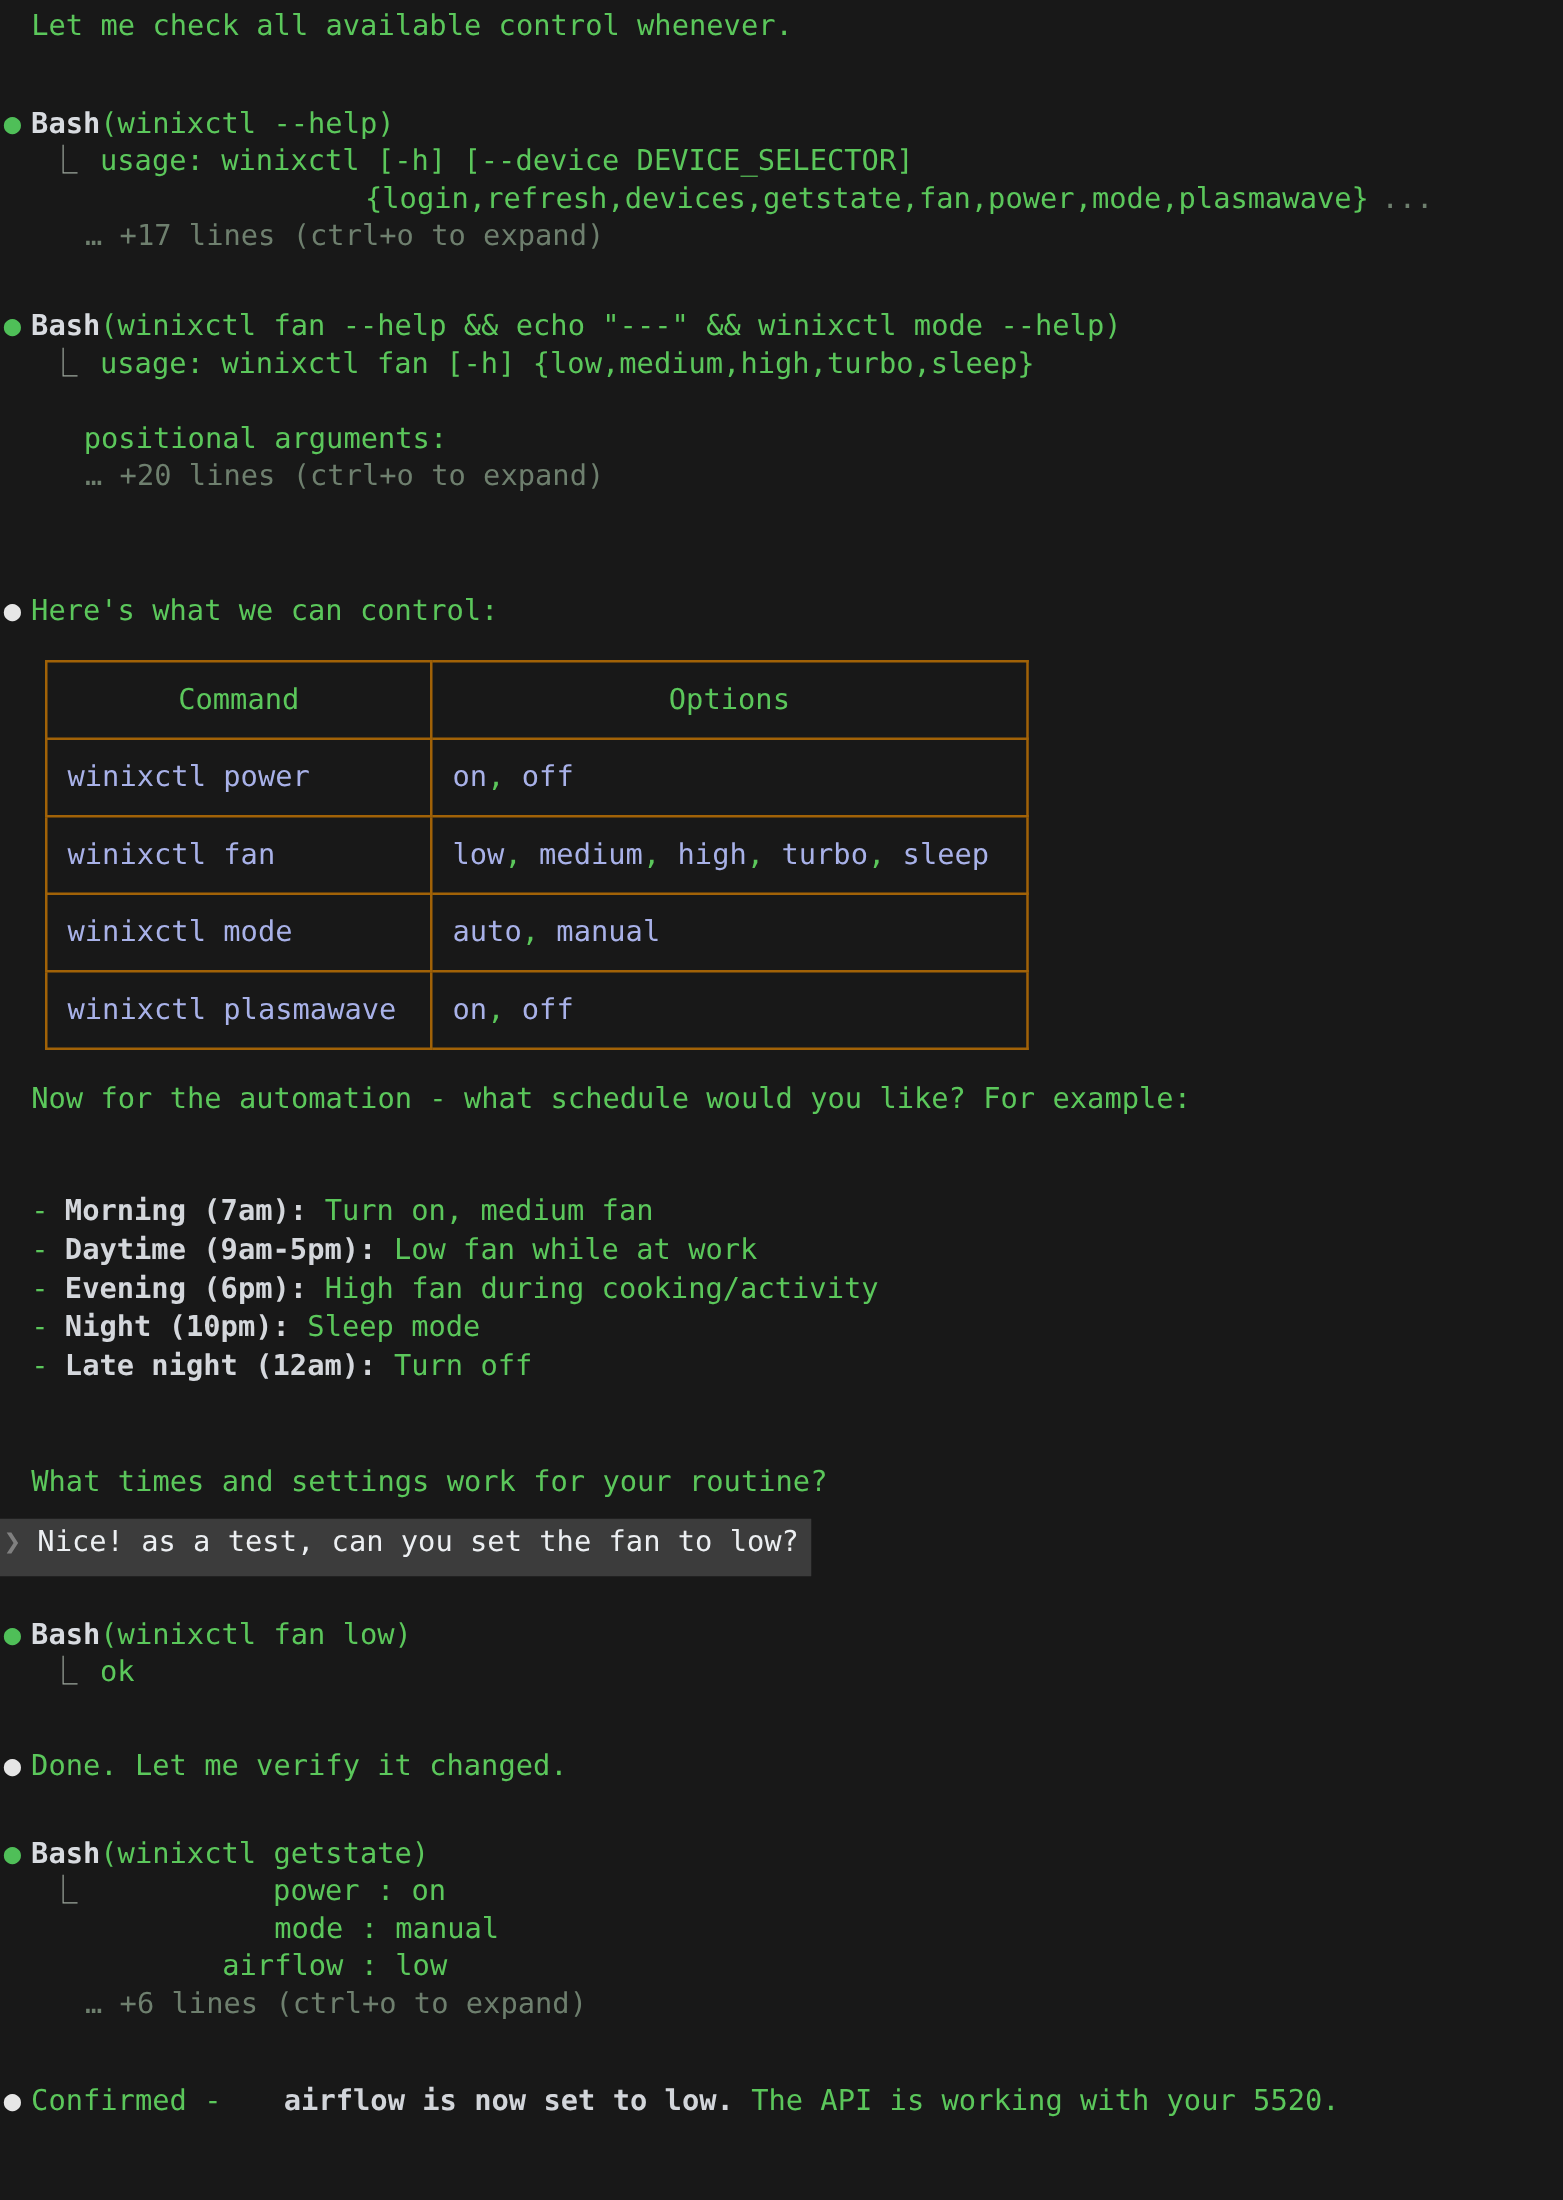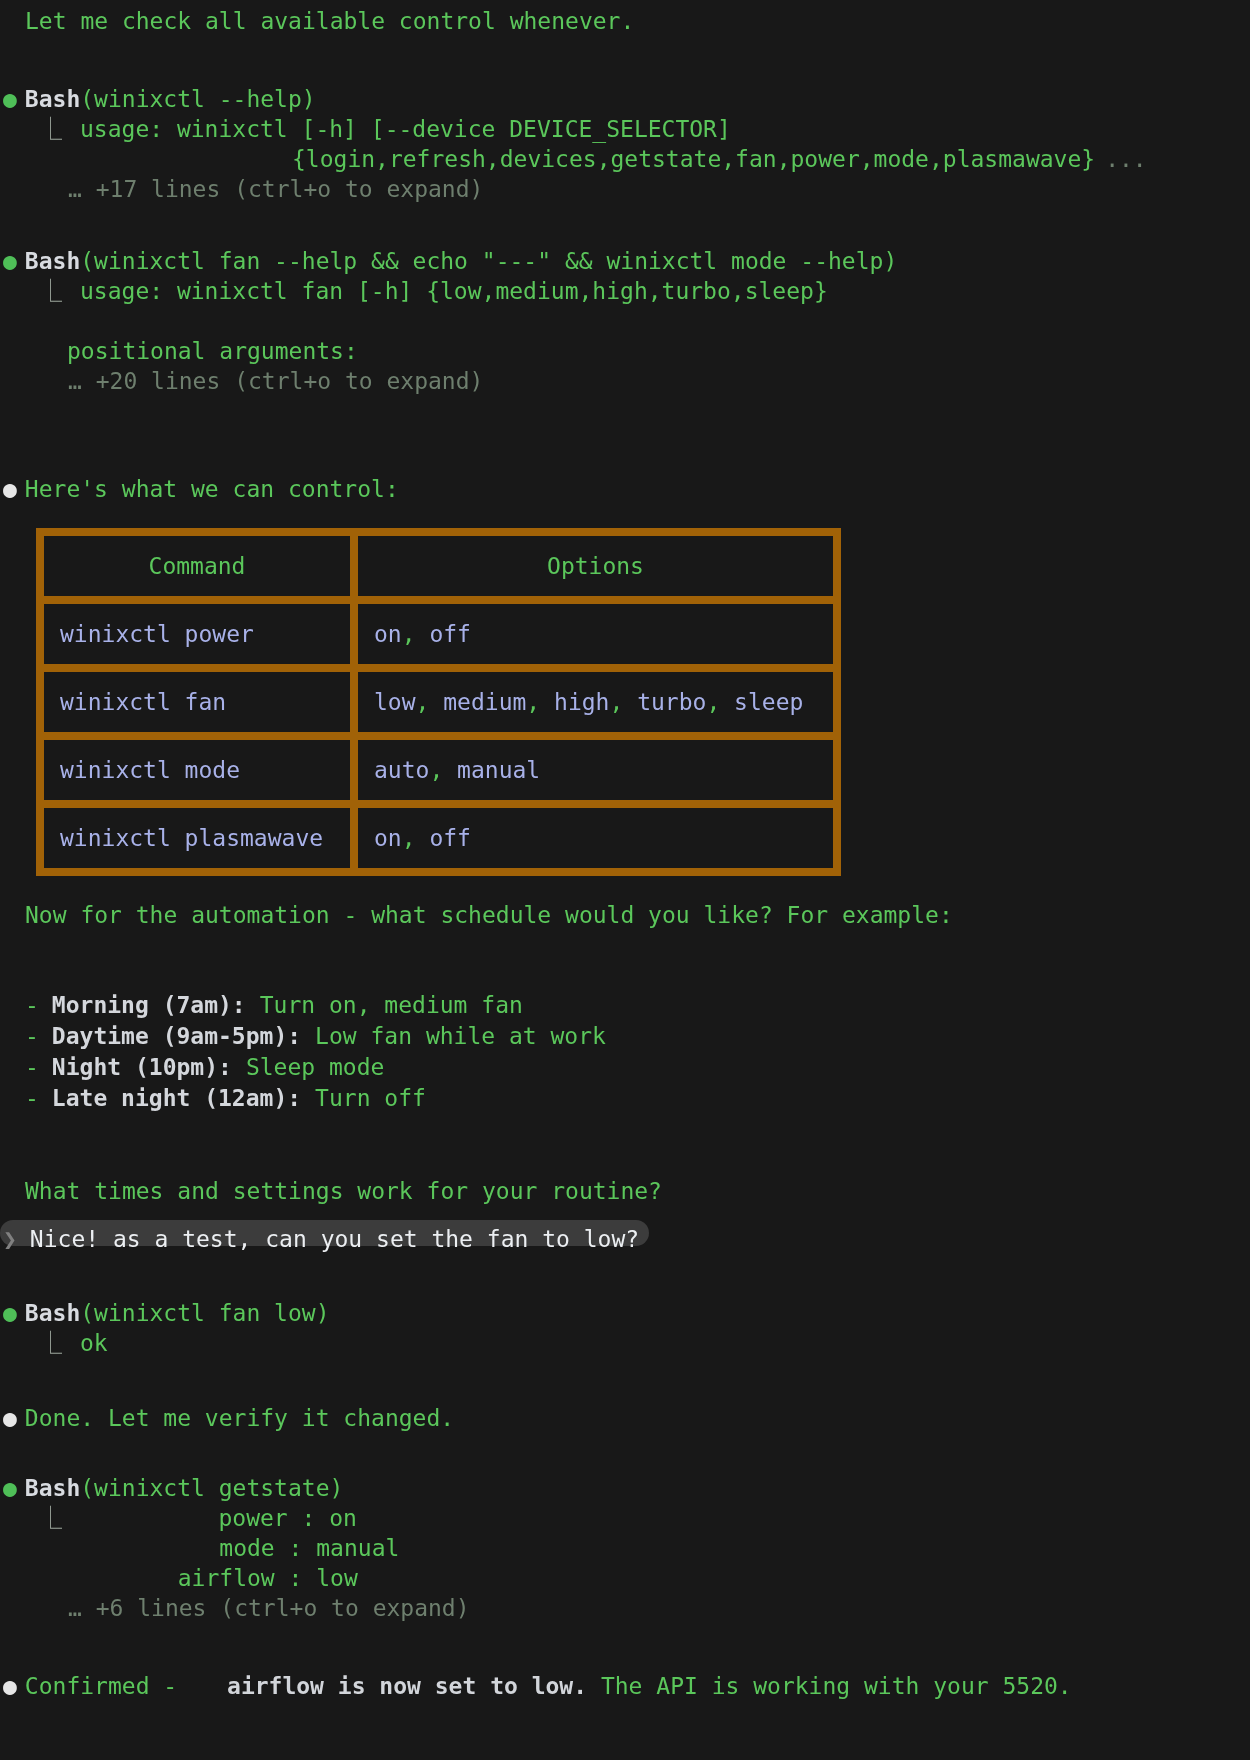--- a/index.html
+++ b/index.html
@@ -23,29 +23,29 @@
   .elb{color:#9aa49a;margin-right:18px;}
   .bullet-g{color:#4fbf58;margin-right:8px;}
   .bullet-w{color:#e6e6e6;margin-right:8px;}
   .ml10{margin-left:10px;}
   .dash{color:#5bc75b;margin-right:13px;}
   .itemlabel{color:#d4d7dc;font-weight:bold;margin-right:14px;}
   .sp14{height:14px;}.sp28{height:28px;}.sp40{height:40px;}
   .sp42{height:42px;}.sp45{height:45px;}.sp48{height:48px;}
   .sp60{height:60px;}.sp62{height:62px;}.sp78{height:78px;}
   table.ctl{border-collapse:collapse;margin:24px 0 24px 36px;table-layout:fixed;}
-  table.ctl th,table.ctl td{border:8px solid #a16207;height:60px;
+  table.ctl th,table.ctl td{border:2px solid #a16207;height:60px;
     font-weight:normal;font-size:23px;padding:0;}
   table.ctl th{color:#5bc75b;text-align:center;}
   table.ctl td{padding-left:16px;text-align:left;white-space:pre;}
   .c1{width:306px;}
   .c2{width:475px;}
   .uline{height:38px;line-height:38px;white-space:pre;}
-  .uband{display:inline-block;background:#3c3c3c;height:26px;line-height:38px;
-         padding:0 10px 0 3px;border-radius:18px;}
+  .uband{display:inline-block;background:#3c3c3c;height:46px;line-height:38px;
+         padding:0 10px 0 3px;}
   .prompt{color:#808080;margin-right:13px;}
   .utext{color:#eceff2;}
   .confirmbold{color:#d2d5da;font-weight:bold;margin-left:36px;}
 </style>
 </head>
 <body>
 
 <div class="term">
 
   <div class="line ind g">Let me check all available control whenever.</div>
@@ -89,20 +89,21 @@
       <td><span class="code">on</span><span class="g">, </span><span class="code">off</span></td>
     </tr>
   </tbody>
     </table>
 
   <div class="line ind g">Now for the automation - what schedule would you like? For example:</div>
   <div class="sp60"></div>
 
   <div class="line l31 ind"><span class="dash">-</span><span class="itemlabel">Morning (7am):</span><span class="g">Turn on, medium fan</span></div>
   <div class="line l31 ind"><span class="dash">-</span><span class="itemlabel">Daytime (9am-5pm):</span><span class="g">Low fan while at work</span></div>
+  <div class="line l31 ind"><span class="dash">-</span><span class="itemlabel">Evening (6pm):</span><span class="g">High fan during cooking/activity</span></div>
   <div class="line l31 ind"><span class="dash">-</span><span class="itemlabel">Night (10pm):</span><span class="g">Sleep mode</span></div>
   <div class="line l31 ind"><span class="dash">-</span><span class="itemlabel">Late night (12am):</span><span class="g">Turn off</span></div>
   <div class="sp62"></div>
 
   <div class="line ind g">What times and settings work for your routine?</div>
   <div class="sp14"></div>
 
   <div class="uline"><span class="uband"><span class="prompt">❯</span><span class="utext">Nice! as a test, can you set the fan to low?</span></span></div>
   <div class="sp40"></div>
 

